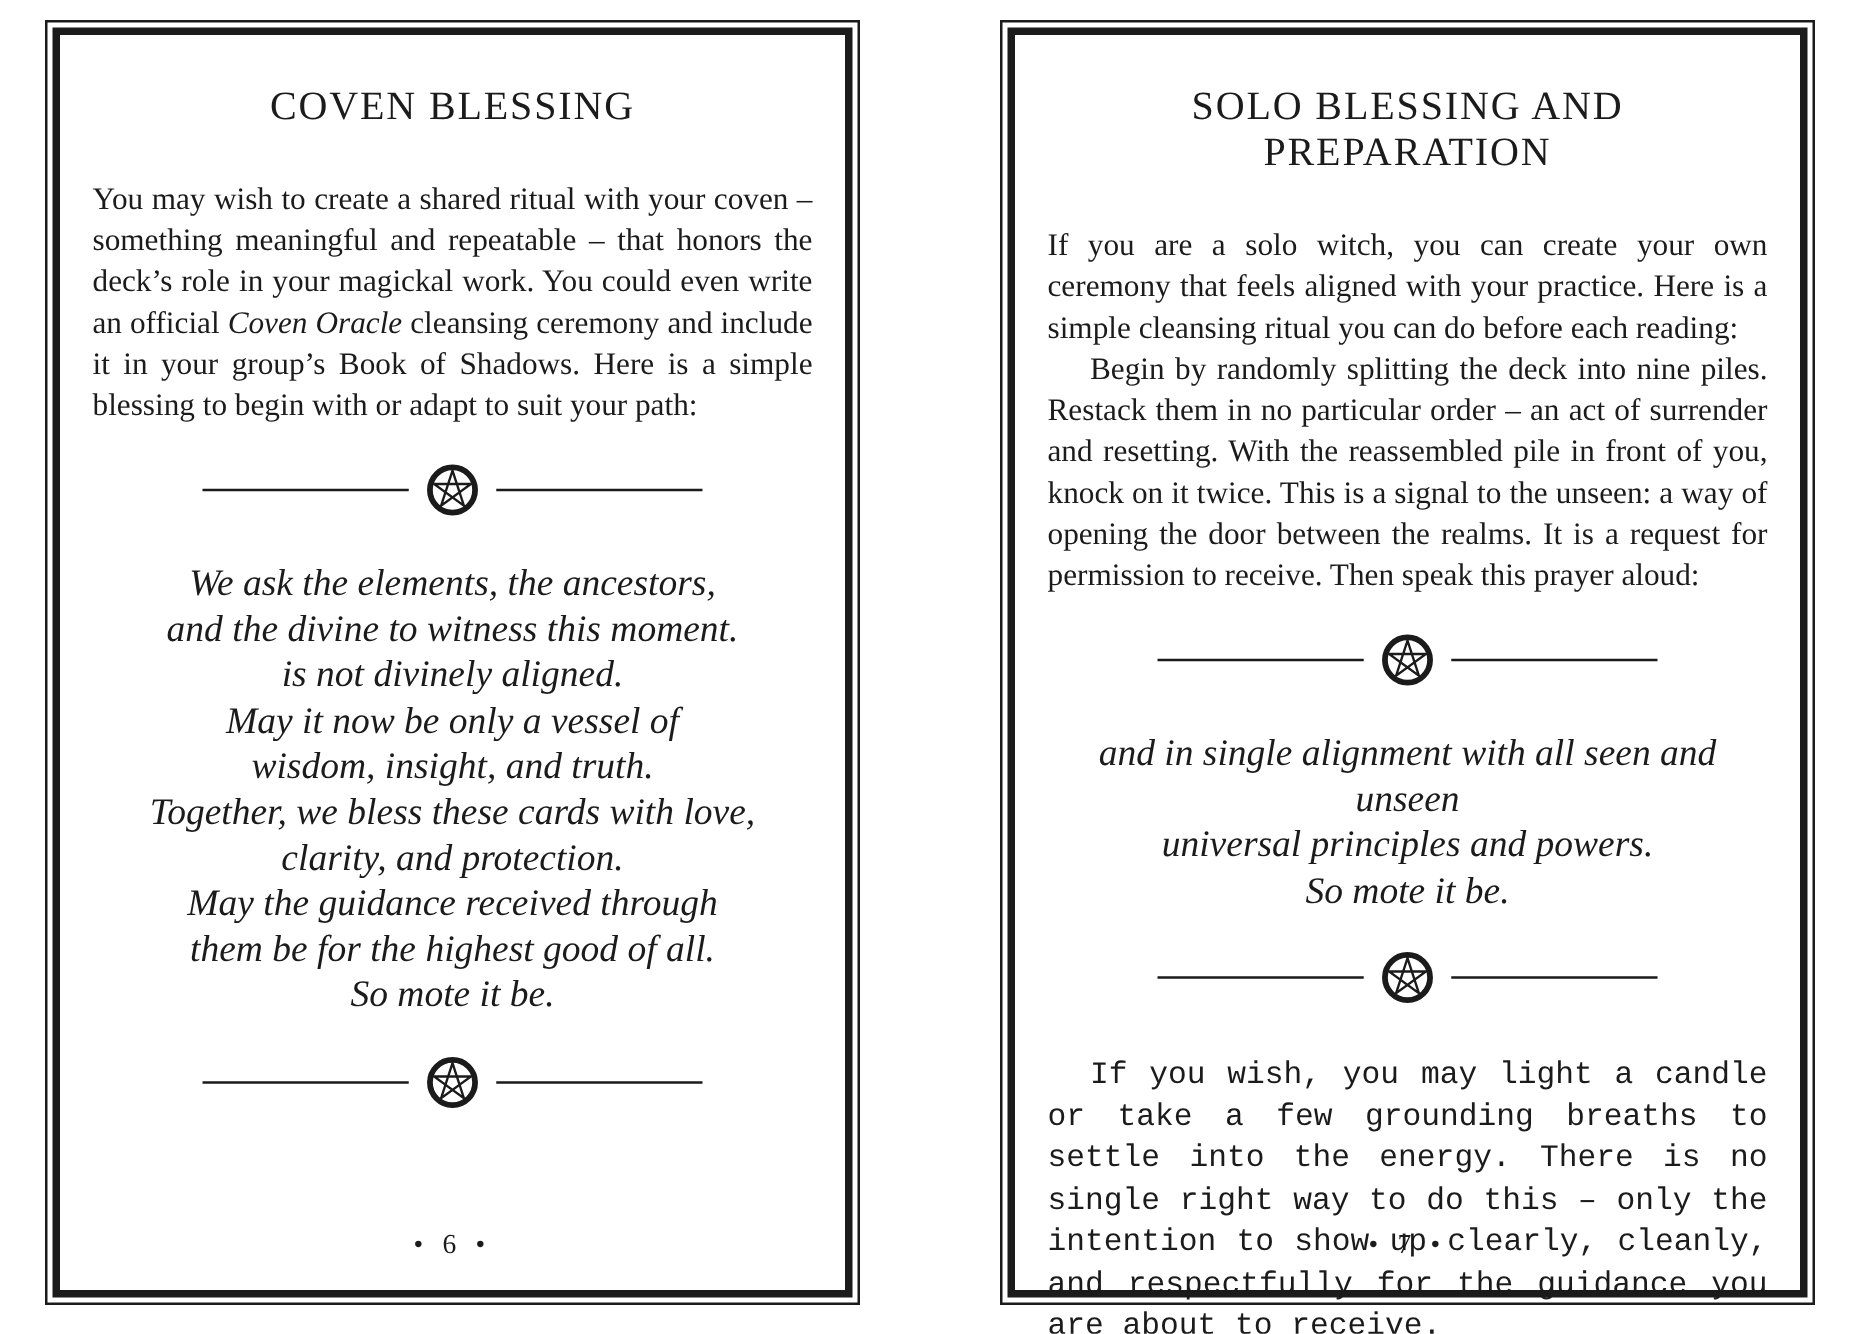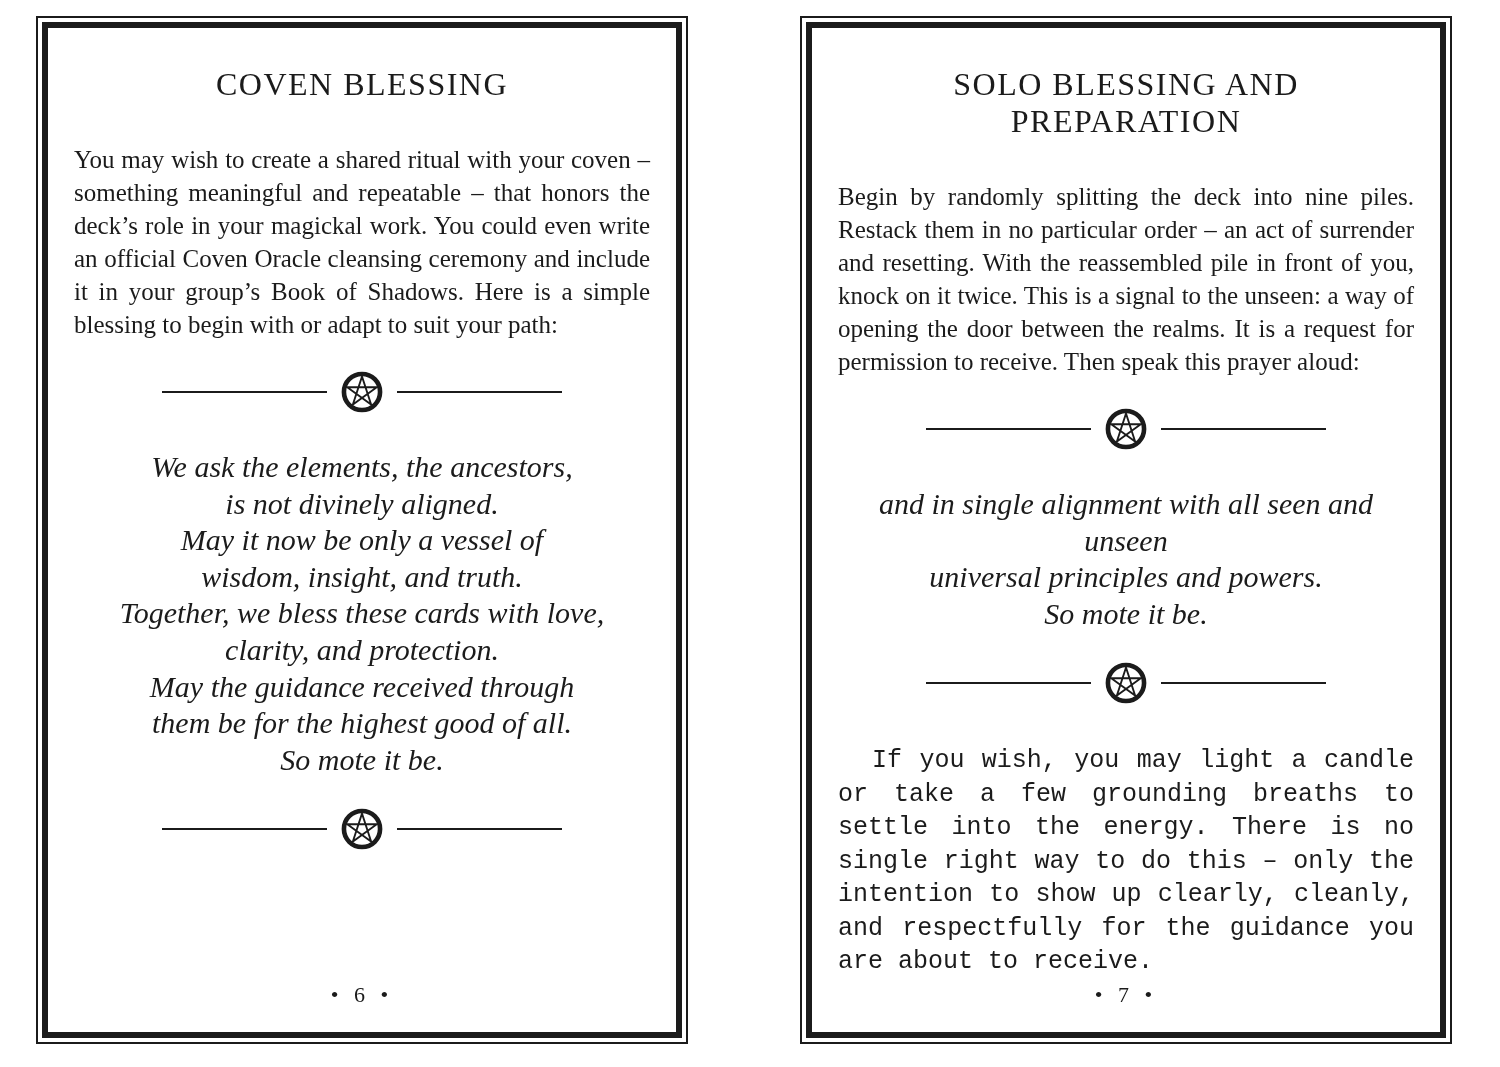--- a/index.html
+++ b/index.html
@@ -91,21 +91,21 @@
 
   .page-number {
     position: absolute;
     bottom: 24px;
     left: 0; right: 0;
     text-align: center;
     font-size: 22px;
     letter-spacing: 5px;
   }
 
-  .seg-italic { }
+  .seg-italic { font-style: italic; }
 </style>
 </head>
 <body>
 
 <div class="page page-left">
   <div class="page-inner">
     <h1 class="page-title">COVEN BLESSING</h1>
 
     <div class="body-text">
         <p><span>You may wish to create a shared ritual with your coven – something meaningful and repeatable – that honors the deck’s role in your magickal work. You could even write an official </span><span class="seg-italic">Coven Oracle</span><span> cleansing ceremony and include it in your group’s Book of Shadows. Here is a simple blessing to begin with or adapt to suit your path:</span></p>
@@ -115,20 +115,21 @@
       <span class="rule"></span>
       <svg viewBox="0 0 100 100" aria-hidden="true">
         <circle cx="50" cy="50" r="43" fill="none" stroke="#1b1b1b" stroke-width="11"></circle>
         <path d="M50 13 L28.3 79.9 L85.2 38.6 L14.8 38.6 L71.7 79.9 Z" fill="none" stroke="#1b1b1b" stroke-width="4.5"></path>
       </svg>
       <span class="rule"></span>
     </div>
 
     <div class="verse">
         <span class="verse-line">We ask the elements, the ancestors,</span>
+        <span class="verse-line">and the divine to witness this moment.</span>
         <span class="verse-line">is not divinely aligned.</span>
         <span class="verse-line">May it now be only a vessel of</span>
         <span class="verse-line">wisdom, insight, and truth.</span>
         <span class="verse-line">Together, we bless these cards with love,</span>
         <span class="verse-line">clarity, and protection.</span>
         <span class="verse-line">May the guidance received through</span>
         <span class="verse-line">them be for the highest good of all.</span>
         <span class="verse-line">So mote it be.</span>
       </div>
 
@@ -143,20 +144,21 @@
 
     <div class="page-number">• 6 •</div>
   </div>
 </div>
 
 <div class="page page-right">
   <div class="page-inner">
     <h1 class="page-title">SOLO BLESSING AND PREPARATION</h1>
 
     <div class="body-text">
+        <p><span>If you are a solo witch, you can create your own ceremony that feels aligned with your practice. Here is a simple cleansing ritual you can do before each reading:</span></p>
         <p><span>Begin by randomly splitting the deck into nine piles. Restack them in no particular order – an act of surrender and resetting. With the reassembled pile in front of you, knock on it twice. This is a signal to the unseen: a way of opening the door between the realms. It is a request for permission to receive. Then speak this prayer aloud:</span></p>
       </div>
 
     <div class="divider">
       <span class="rule"></span>
       <svg viewBox="0 0 100 100" aria-hidden="true">
         <circle cx="50" cy="50" r="43" fill="none" stroke="#1b1b1b" stroke-width="11"></circle>
         <path d="M50 13 L28.3 79.9 L85.2 38.6 L14.8 38.6 L71.7 79.9 Z" fill="none" stroke="#1b1b1b" stroke-width="4.5"></path>
       </svg>
       <span class="rule"></span>

